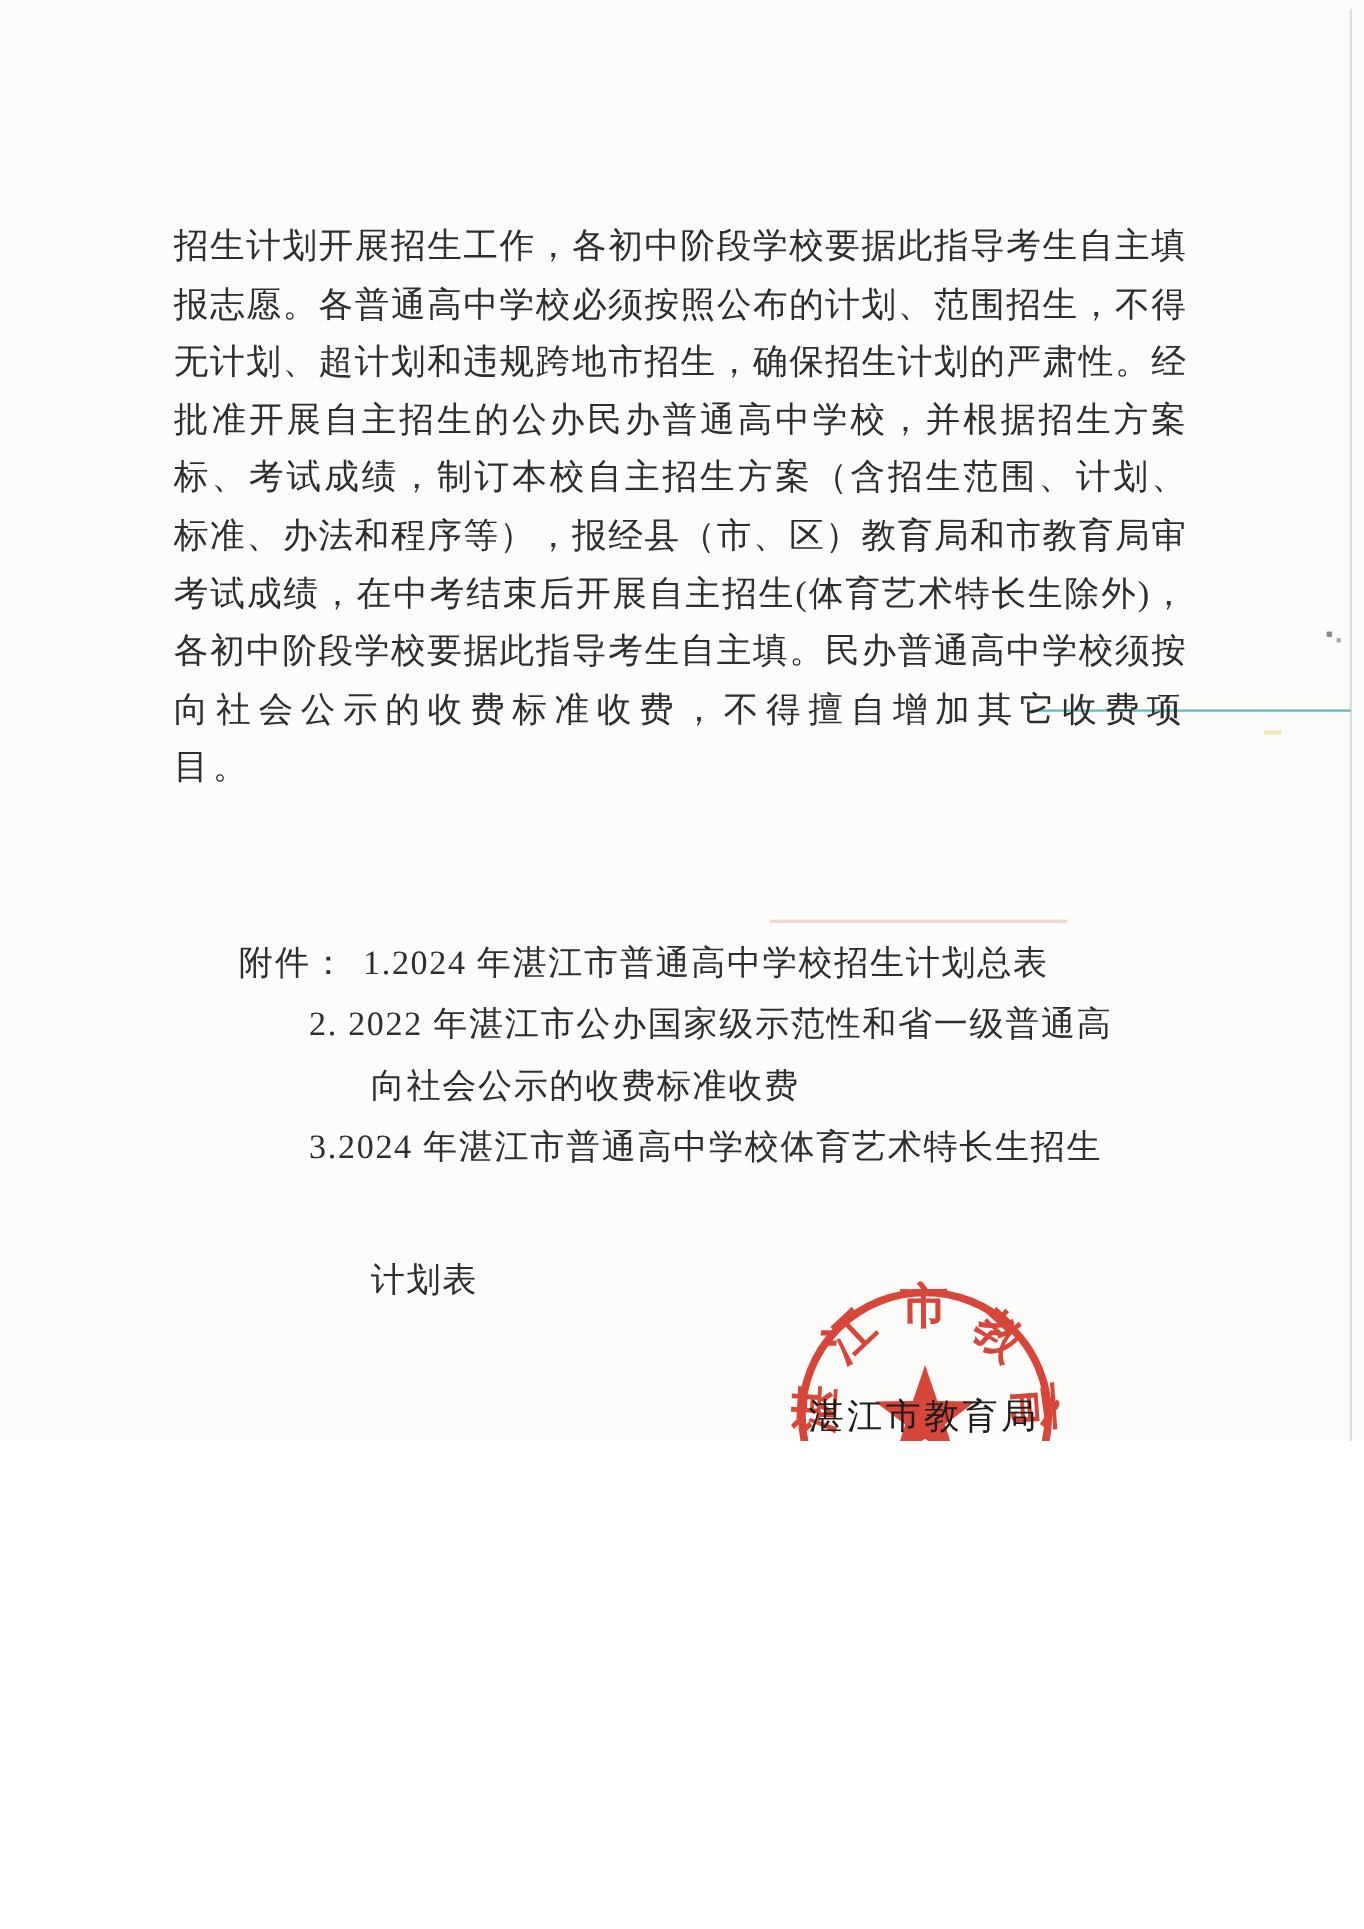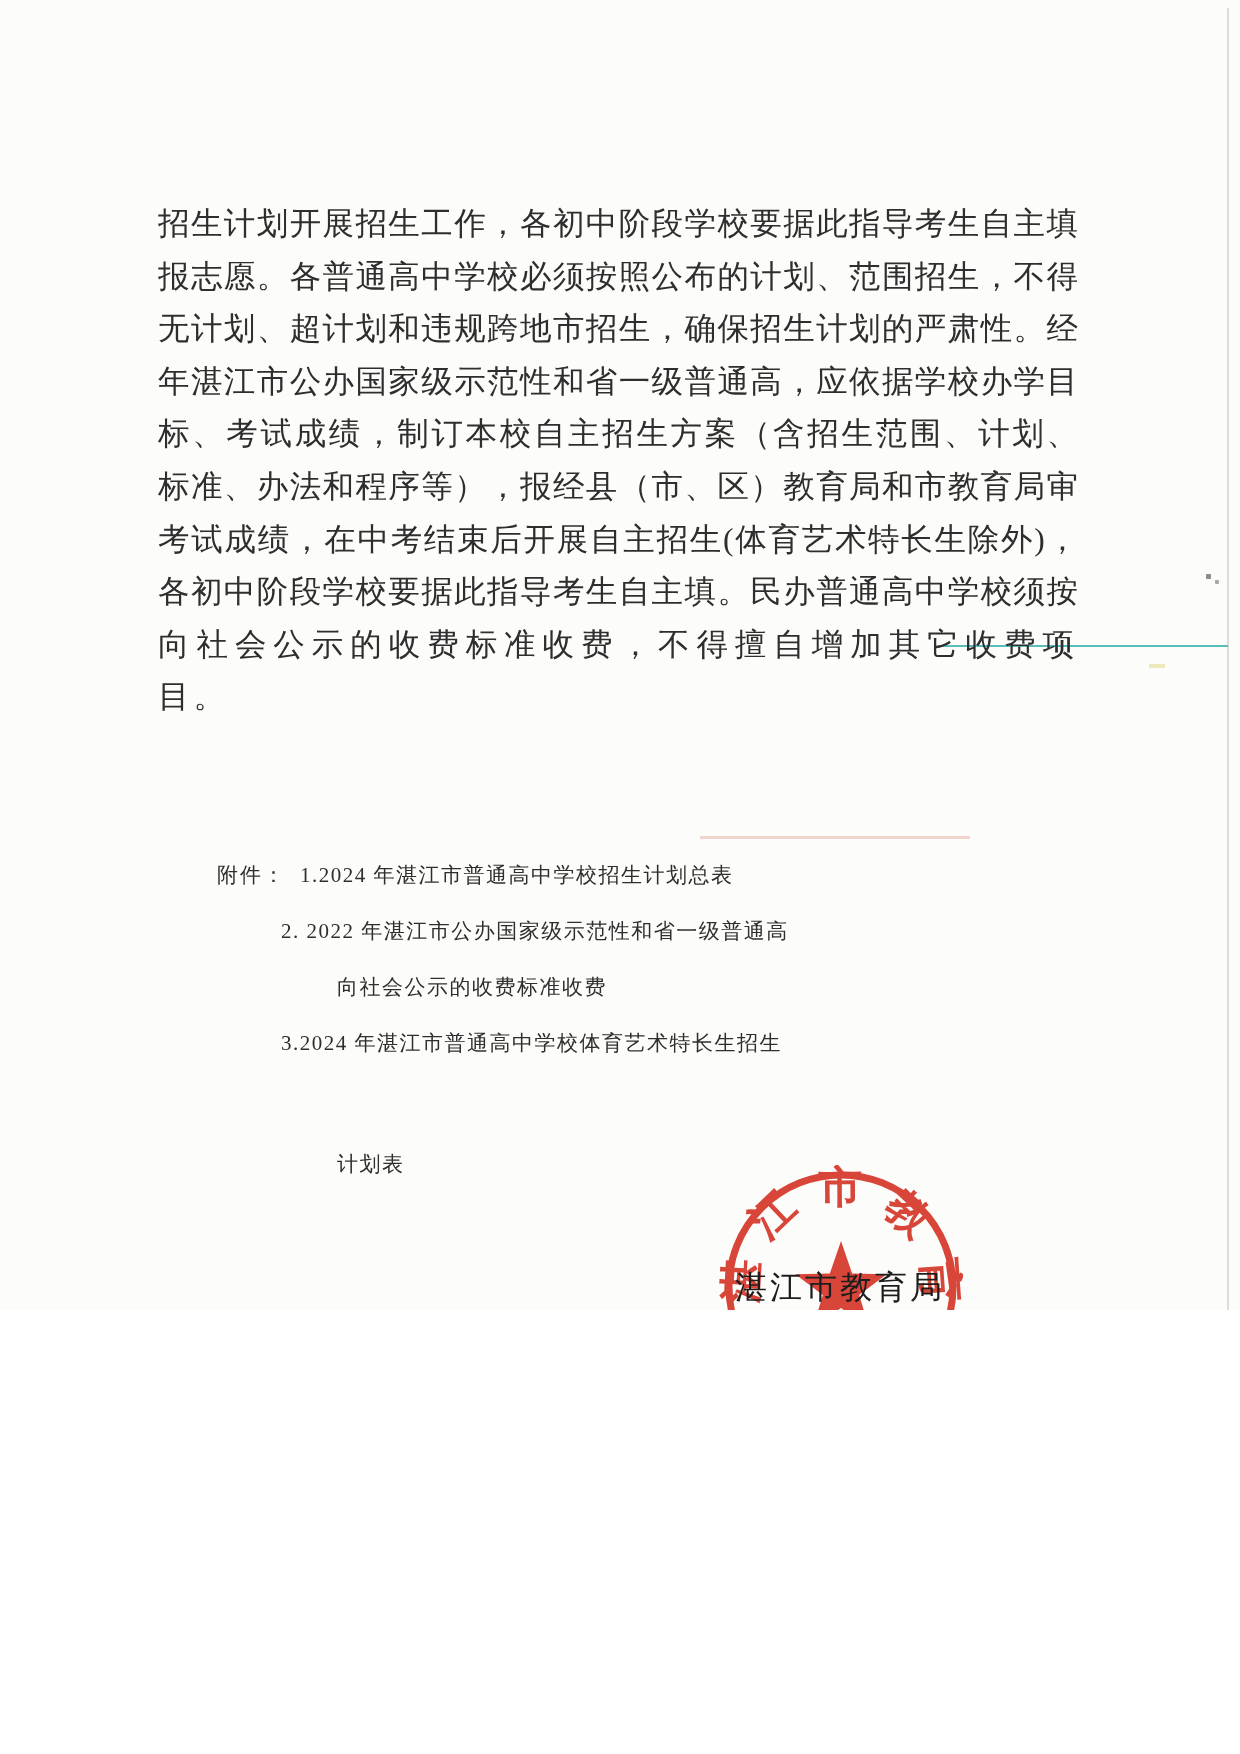--- a/index.html
+++ b/index.html
@@ -23,21 +23,21 @@
     text-align-last:justify;
     color:#2e2e2e;
   }
   .pline.last{
     text-align-last:left;
     letter-spacing:4px;
   }
   
   .att-line{
     position:absolute;
-    font-size:21px;
+    font-size:31px;
     line-height:40px;
     white-space:nowrap;
     letter-spacing:1.5px;
     color:#2e2e2e;
   }
   .att-label{letter-spacing:2px;margin-right:14px;}
   
   .sig-org{
     position:absolute;left:705px;top:1266px;width:270px;
     text-align:center;font-size:32px;letter-spacing:3px;
@@ -79,21 +79,21 @@
   <div class="yellow-dash"></div>
   <div class="hairline-1"></div>
   <div class="hairline-2"></div>
   <div class="speck-1"></div>
   <div class="speck-2"></div>
 
   <div class="paragraph">
     <div class="pline">招生计划开展招生工作，各初中阶段学校要据此指导考生自主填</div>
     <div class="pline">报志愿。各普通高中学校必须按照公布的计划、范围招生，不得</div>
     <div class="pline">无计划、超计划和违规跨地市招生，确保招生计划的严肃性。经</div>
-    <div class="pline">年湛江市公办国家级示范性和省一级普通高，应依据学校办学目</div>
+    <div class="pline">批准开展自主招生的公办民办普通高中学校，并根据招生方案</div>
     <div class="pline">标、考试成绩，制订本校自主招生方案（含招生范围、计划、</div>
     <div class="pline">标准、办法和程序等），报经县（市、区）教育局和市教育局审</div>
     <div class="pline">考试成绩，在中考结束后开展自主招生(体育艺术特长生除外)，</div>
     <div class="pline">各初中阶段学校要据此指导考生自主填。民办普通高中学校须按</div>
     <div class="pline last">向社会公示的收费标准收费，不得擅自增加其它收费项目。</div>
   </div>
 
   <div class="att-line" style="left:217px;top:855px;">
     <span class="att-label">附件：</span><span>1.2024 年湛江市普通高中学校招生计划总表</span>
   </div>

